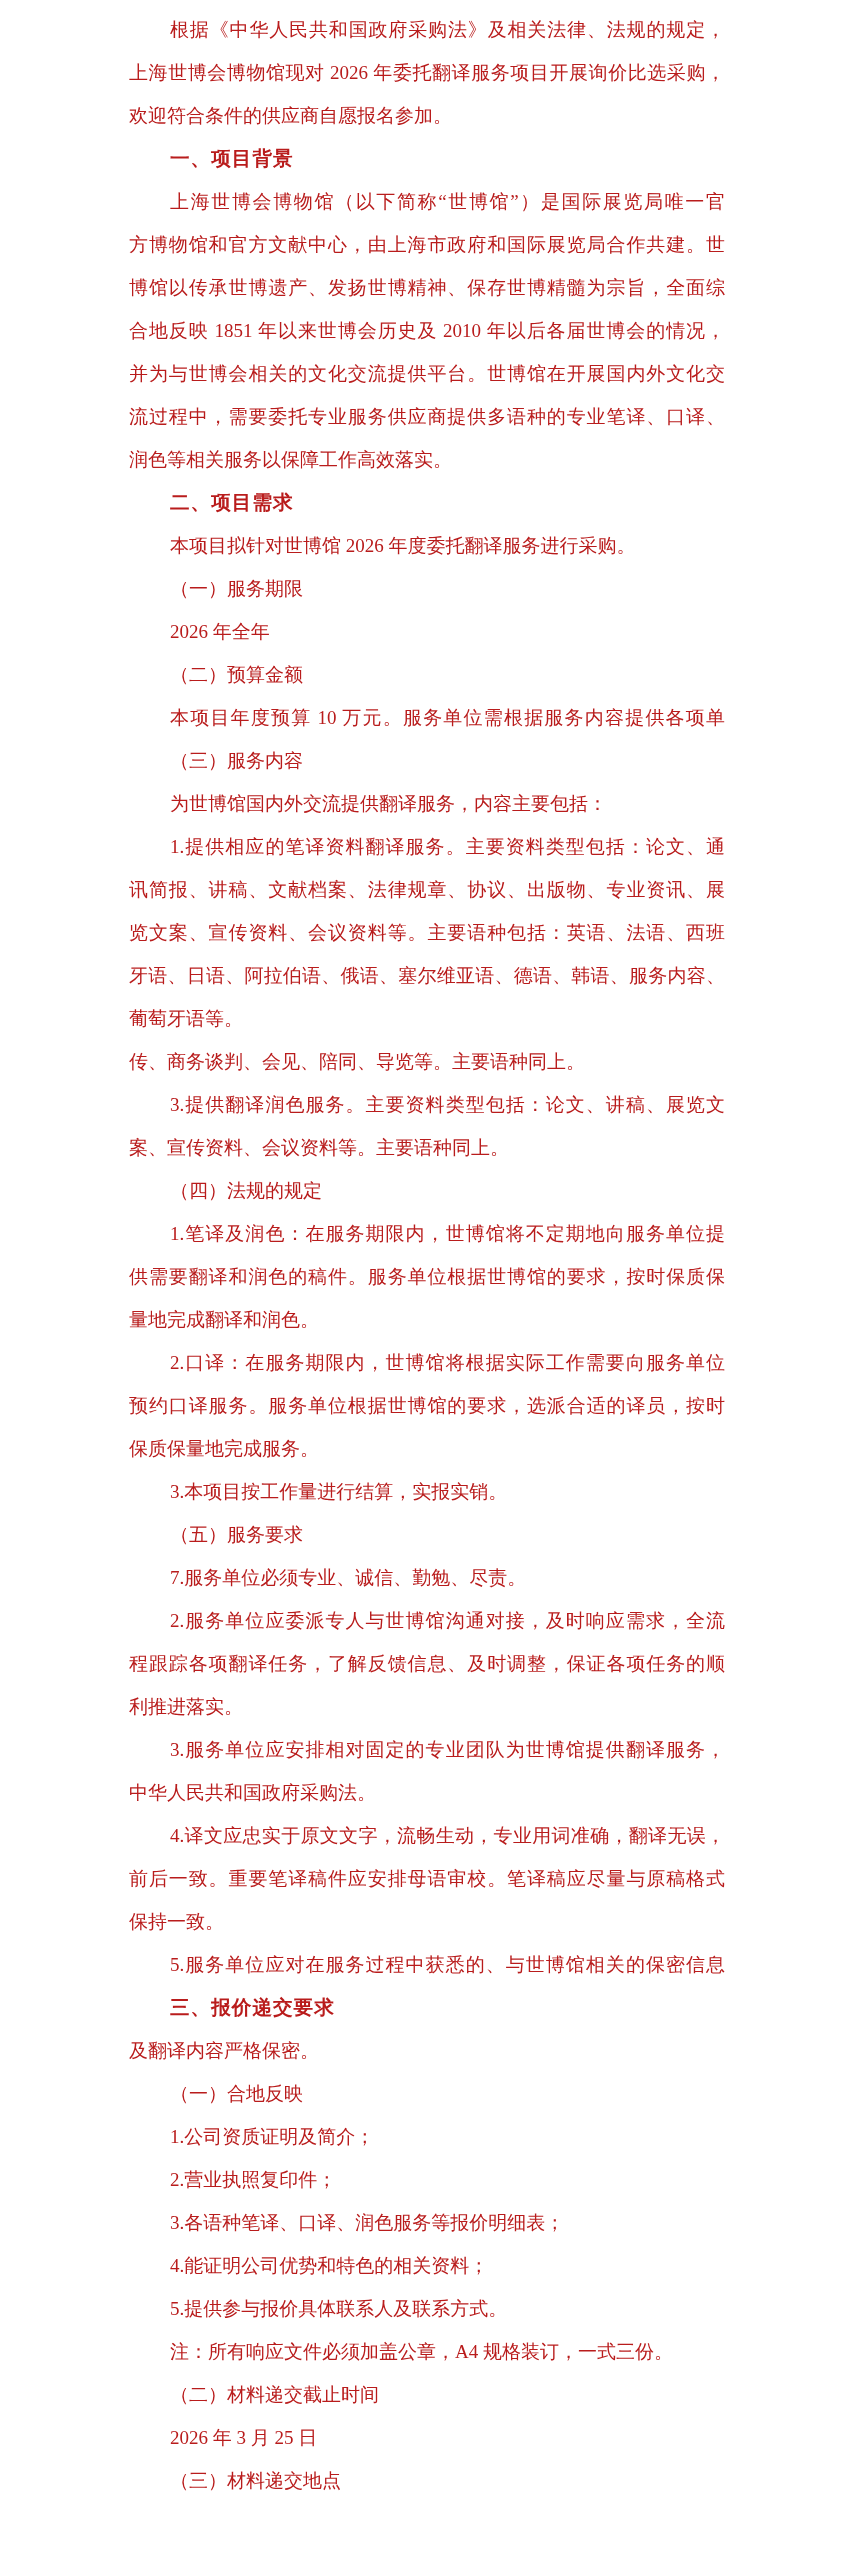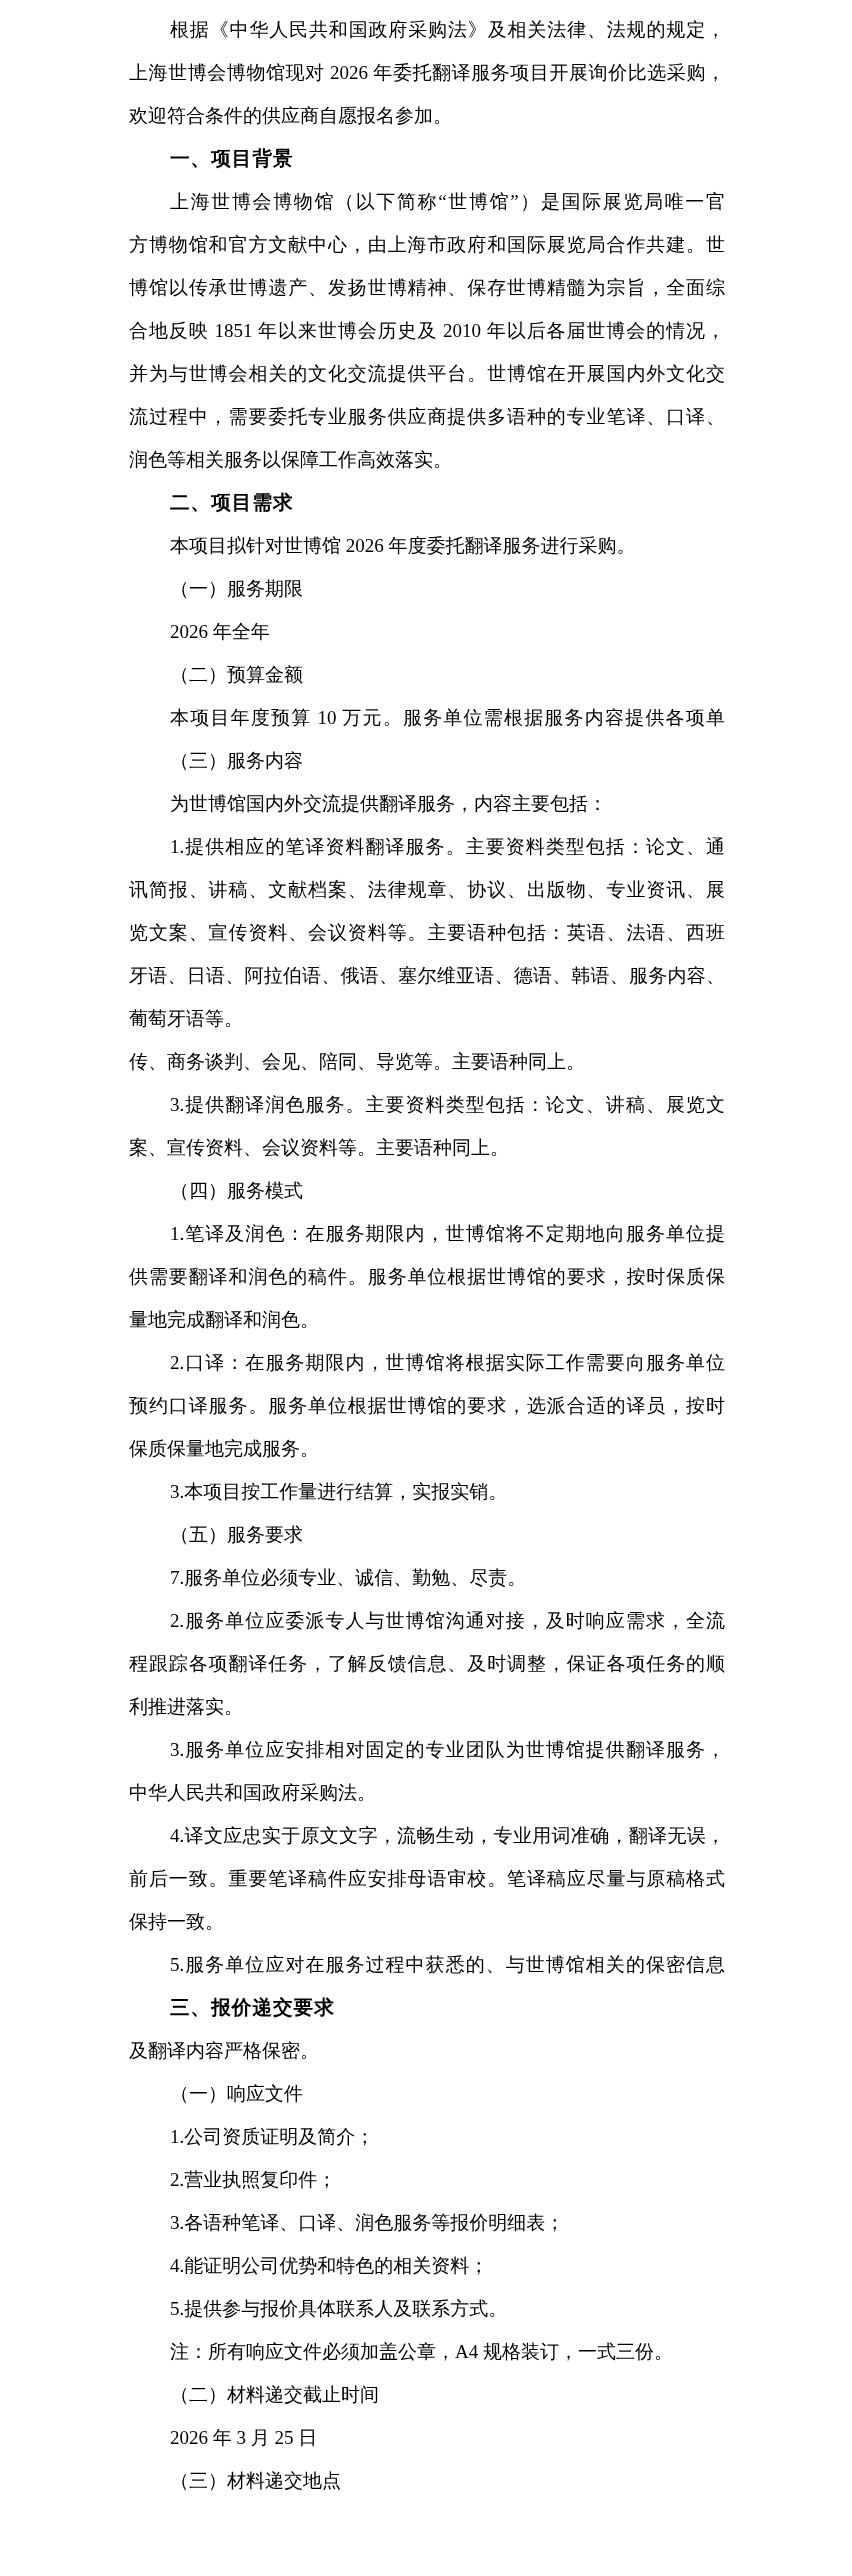--- a/index.html
+++ b/index.html
@@ -19,21 +19,21 @@
     position: absolute;
     left: 129px;
     top: 8.2px;
     width: 596px;
   }
   .line {
     font-family: "Liberation Serif", "DejaVu Serif", serif;
     font-size: 19px;
     line-height: 43px;
     height: 43px;
-    color: #000000;
+    color: #b91c1c;
     white-space: nowrap;
     overflow: visible;
   }
   .line.indent {
     text-indent: 41px;
   }
   .line.flush {
     white-space: normal;
     text-align: justify;
     text-align-last: justify;
@@ -71,42 +71,42 @@
       <div class="line indent">（三）服务内容</div>
       <div class="line indent">为世博馆国内外交流提供翻译服务，内容主要包括：</div>
       <div class="line indent flush">1.提供相应的笔译资料翻译服务。主要资料类型包括：论文、通</div>
       <div class="line flush">讯简报、讲稿、文献档案、法律规章、协议、出版物、专业资讯、展</div>
       <div class="line flush">览文案、宣传资料、会议资料等。主要语种包括：英语、法语、西班</div>
       <div class="line flush">牙语、日语、阿拉伯语、俄语、塞尔维亚语、德语、韩语、服务内容、</div>
       <div class="line">葡萄牙语等。</div>
       <div class="line">传、商务谈判、会见、陪同、导览等。主要语种同上。</div>
       <div class="line indent flush">3.提供翻译润色服务。主要资料类型包括：论文、讲稿、展览文</div>
       <div class="line">案、宣传资料、会议资料等。主要语种同上。</div>
-      <div class="line indent">（四）服务模式</div>
+      <div class="line indent">（四）法规的规定</div>
       <div class="line indent flush">1.笔译及润色：在服务期限内，世博馆将不定期地向服务单位提</div>
       <div class="line flush">供需要翻译和润色的稿件。服务单位根据世博馆的要求，按时保质保</div>
       <div class="line">量地完成翻译和润色。</div>
       <div class="line indent flush">2.口译：在服务期限内，世博馆将根据实际工作需要向服务单位</div>
       <div class="line flush">预约口译服务。服务单位根据世博馆的要求，选派合适的译员，按时</div>
       <div class="line">保质保量地完成服务。</div>
       <div class="line indent">3.本项目按工作量进行结算，实报实销。</div>
       <div class="line indent">（五）服务要求</div>
       <div class="line indent">7.服务单位必须专业、诚信、勤勉、尽责。</div>
       <div class="line indent flush">2.服务单位应委派专人与世博馆沟通对接，及时响应需求，全流</div>
       <div class="line flush">程跟踪各项翻译任务，了解反馈信息、及时调整，保证各项任务的顺</div>
       <div class="line">利推进落实。</div>
       <div class="line indent flush">3.服务单位应安排相对固定的专业团队为世博馆提供翻译服务，</div>
       <div class="line">中华人民共和国政府采购法。</div>
       <div class="line indent flush">4.译文应忠实于原文文字，流畅生动，专业用词准确，翻译无误，</div>
       <div class="line flush">前后一致。重要笔译稿件应安排母语审校。笔译稿应尽量与原稿格式</div>
       <div class="line">保持一致。</div>
       <div class="line indent flush">5.服务单位应对在服务过程中获悉的、与世博馆相关的保密信息</div>
       <div class="line heading indent">三、报价递交要求</div>
       <div class="line">及翻译内容严格保密。</div>
-      <div class="line indent">（一）响应文件</div>
+      <div class="line indent">（一）合地反映</div>
       <div class="line indent">1.公司资质证明及简介；</div>
       <div class="line indent">2.营业执照复印件；</div>
       <div class="line indent">3.各语种笔译、口译、润色服务等报价明细表；</div>
       <div class="line indent">4.能证明公司优势和特色的相关资料；</div>
       <div class="line indent">5.提供参与报价具体联系人及联系方式。</div>
       <div class="line indent">注：所有响应文件必须加盖公章，A4 规格装订，一式三份。</div>
       <div class="line indent">（二）材料递交截止时间</div>
       <div class="line indent">2026 年 3 月 25 日</div>
       <div class="line indent">（三）材料递交地点</div>
     </div>

